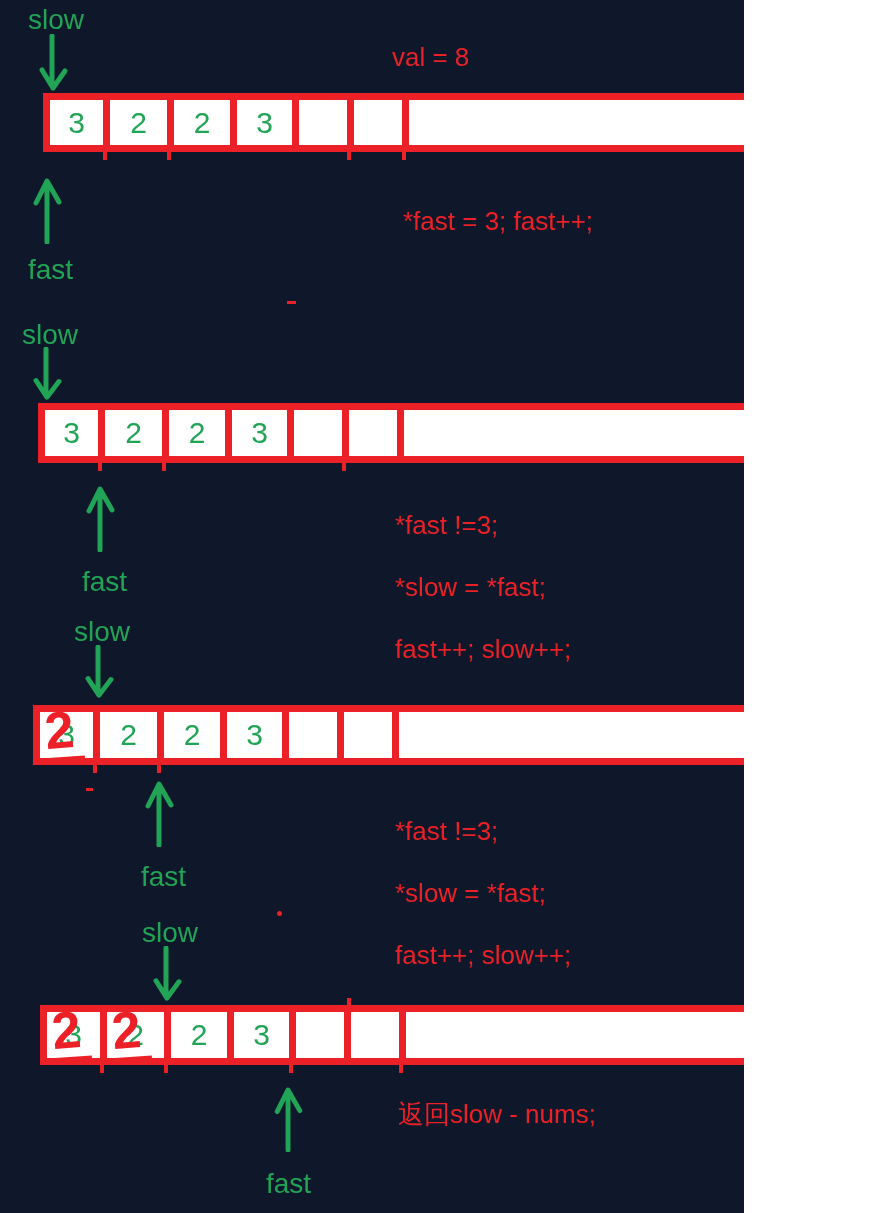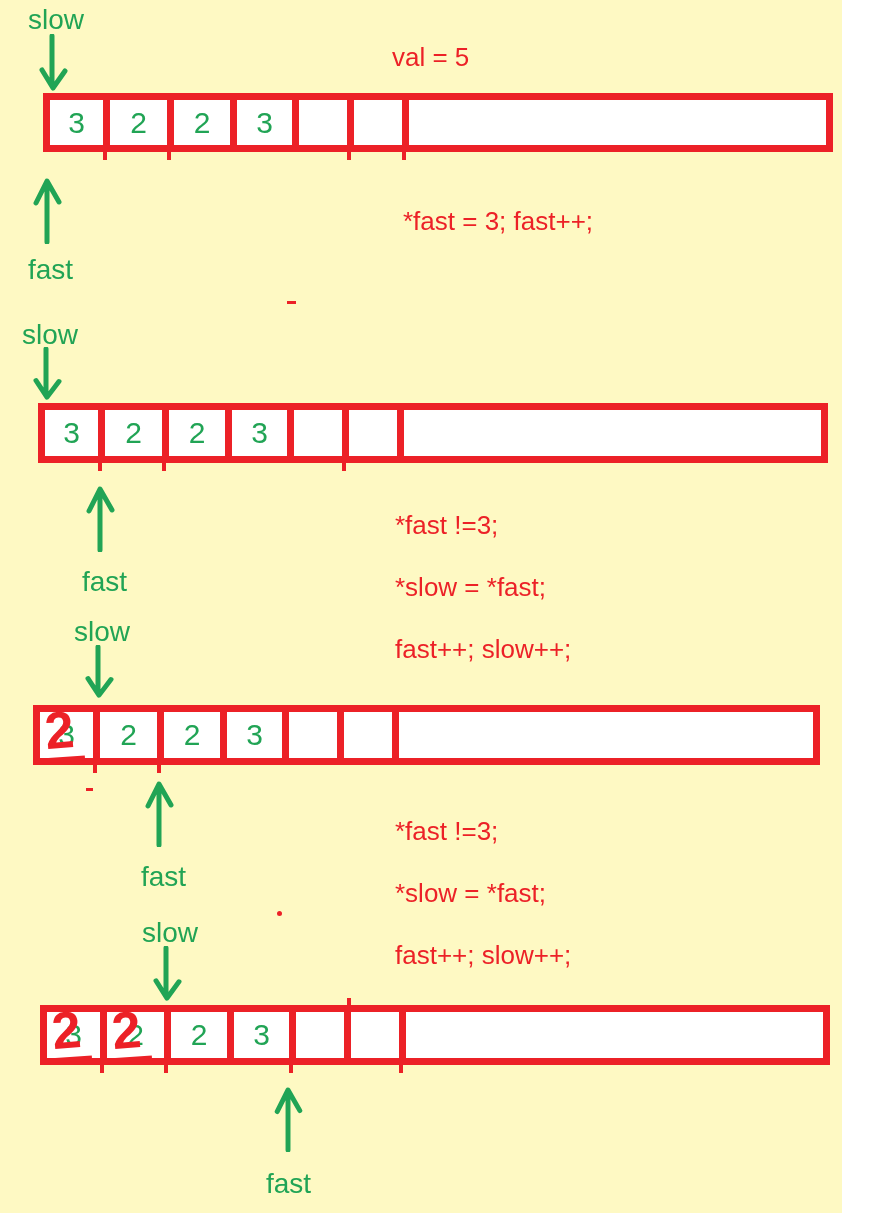--- a/index.html
+++ b/index.html
@@ -2,22 +2,22 @@
 <html style="--red: #ec2127; --green: #21a455;"><head>
 <meta charset="utf-8">
 <style>
   :root{
     --red:#ec2127;
     --green:#21a455;
   }
   html,body{margin:0;padding:0;background:#ffffff;}
   .canvas{
     position:relative;
-    width:842px;height:1213px;
-    background:#fef9c3;
+    width:744px;height:1213px;
+    background:#0f172a;
     font-family:"Liberation Sans", sans-serif;
     overflow:hidden;
   }
   .glabel{
     position:absolute;
     color:var(--green);
     font-size:28px;
     line-height:28px;
     white-space:nowrap;
   }
@@ -82,21 +82,21 @@
 <body>
 
 <div class="canvas">
 
   <section>
     <div class="glabel" style="left:28px;top:6px">slow</div>
     <svg class="arrow" style="left:38px;top:34px" width="30" height="58" viewBox="0 0 30 58">
       <path d="M14 2 L14 48 M4 36 L15 54 L27 37" fill="none" stroke="currentColor" stroke-width="5" stroke-linecap="round" stroke-linejoin="round"></path>
     </svg>
 
-    <div class="rnote" style="left:392px;top:42px">val = 5</div>
+    <div class="rnote" style="left:392px;top:42px">val = 8</div>
 
     <div class="array" style="left:43px;top:93px;width:790px;height:59px">
       <div class="cell c0">
           <span class="num">3</span>
         </div>
       <div class="cell c1">
           <span class="num">2</span>
         </div>
       <div class="cell c2">
           <span class="num">2</span>
@@ -264,16 +264,17 @@
       <div class="tick" style="left:352px"></div>
       <div class="tick top" style="left:300px"></div>
     </div>
 
     <svg class="arrow" style="left:274px;top:1087px" width="30" height="65" viewBox="0 0 30 66">
       <path d="M14 64 L14 8 M3 25 L14 3 L26 24" fill="none" stroke="currentColor" stroke-width="5" stroke-linecap="round" stroke-linejoin="round"></path>
     </svg>
     <div class="glabel" style="left:266px;top:1170px">fast</div>
 
     <div class="rnote" style="left:398px;top:1090px">
+      <div class="nline-lg">返回slow - nums;</div>
     </div>
   </section>
 
 </div>
 
 </body></html>

